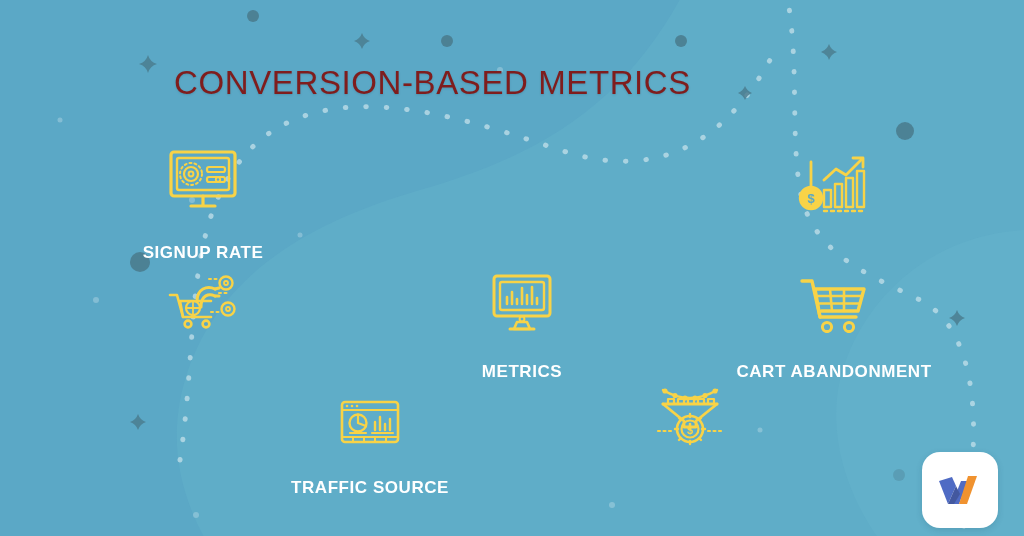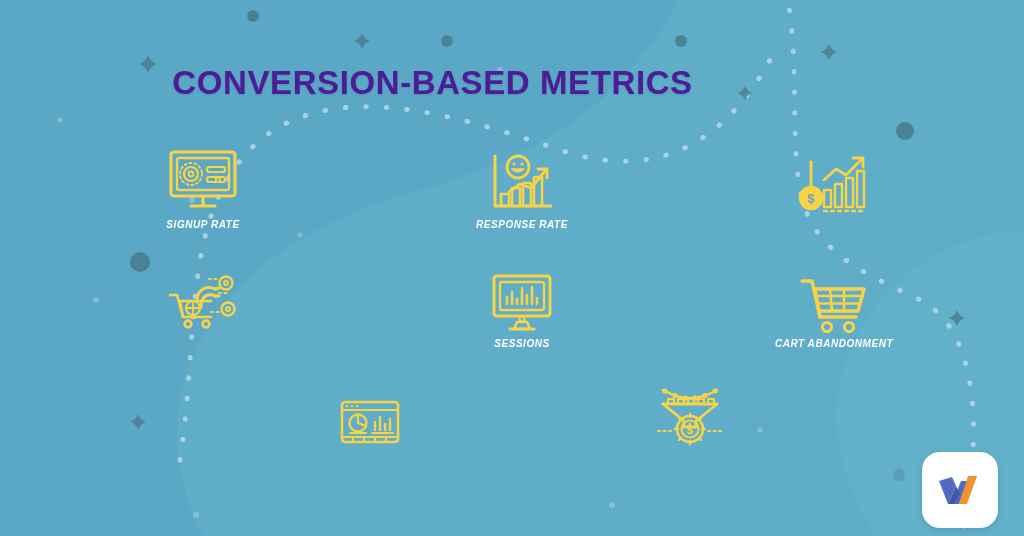--- a/index.html
+++ b/index.html
@@ -20,48 +20,47 @@
     inset: 0;
     width: 1024px;
     height: 536px;
   }
   #title {
     position: absolute;
     top: 64px;
     left: 0;
     width: 865px;
     text-align: center;
-    color: #4c1d95;
+    color: #7f1d1d;
     font-size: 33px;
-    font-weight: bold;
+    font-weight: normal;
     letter-spacing: 0.6px;
     text-shadow: 0 1px 2px rgba(40,90,110,0.25);
     white-space: nowrap;
   }
   .metric {
     position: absolute;
     width: 280px;
     margin-left: -140px;
     text-align: center;
   }
   .metric .icon-wrap {
     height: 74px;
     display: flex;
     align-items: flex-end;
     justify-content: center;
   }
   .metric .icon-wrap svg { display: block; }
   .metric .label {
-    margin-top: 5px;
+    margin-top: 29px;
     color: #ffffff;
-    font-size: 10px;
+    font-size: 17px;
     font-weight: bold;
     letter-spacing: 0.55px;
     white-space: nowrap;
-    font-style: italic;
   }
   #logo-badge {
     position: absolute;
     left: 922px;
     top: 452px;
     width: 76px;
     height: 76px;
     background: #ffffff;
     border-radius: 18px;
     box-shadow: 0 2px 6px rgba(30,80,100,0.18);
@@ -136,38 +135,20 @@
           <circle cx="25" cy="26" r="11"></circle>
         </g>
         <rect x="41" y="19" width="18" height="5" rx="2" stroke-width="2.2"></rect>
         <rect x="41" y="29" width="18" height="5" rx="2" stroke-width="2.2"></rect>
         <circle cx="52" cy="31.5" r="2.2" stroke-width="1.8"></circle>
       </svg>
     </div>
     <div class="label">SIGNUP RATE</div>
   </div>
 
-  <div class="metric" style="left:522px; top:140px;">
-    <div class="icon-wrap">
-      <svg width="70" height="62" viewBox="0 0 70 62" fill="none" stroke="#f8d347" stroke-width="3" stroke-linecap="round" stroke-linejoin="round">
-        <polyline points="8,4 8,54 64,54"></polyline>
-        <circle cx="31" cy="15" r="11" stroke-width="2.8"></circle>
-        <circle cx="27" cy="12" r="1.6" fill="#f8d347" stroke="none"></circle>
-        <circle cx="35" cy="12" r="1.6" fill="#f8d347" stroke="none"></circle>
-        <path d="M25 17 Q31 23 37 17 Z" fill="#f8d347" stroke="#f8d347" stroke-width="1.6"></path>
-        <rect x="14" y="42" width="8" height="12" stroke-width="2.6"></rect>
-        <rect x="25" y="36" width="8" height="18" stroke-width="2.6"></rect>
-        <rect x="36" y="31" width="8" height="23" stroke-width="2.6"></rect>
-        <rect x="47" y="25" width="8" height="29" stroke-width="2.6"></rect>
-        <polyline points="22,40 33,32 44,36 59,18" stroke-width="2.8"></polyline>
-        <polyline points="51,17 60,17 60,26" stroke-width="2.8"></polyline>
-      </svg>
-    </div>
-    <div class="label">RESPONSE RATE</div>
-  </div>
 
   <div class="metric" style="left:834px; top:140px;">
     <div class="icon-wrap">
       <svg width="74" height="60" viewBox="0 0 74 60" fill="none" stroke="#f8d347" stroke-width="2.8" stroke-linecap="round" stroke-linejoin="round">
         <line x1="14" y1="8" x2="14" y2="36"></line>
         <circle cx="14" cy="44" r="11" fill="#f8d347" stroke="#f8d347" stroke-width="2.4"></circle>
         <text x="14" y="49" font-family="Liberation Sans, sans-serif" font-size="13" font-weight="bold" fill="#5ba8c6" stroke="none" text-anchor="middle">$</text>
         <rect x="27" y="36" width="7" height="17" stroke-width="2.4"></rect>
         <rect x="38" y="30" width="7" height="23" stroke-width="2.4"></rect>
         <rect x="49" y="24" width="7" height="29" stroke-width="2.4"></rect>
@@ -220,21 +201,21 @@
           <line x1="32" y1="31" x2="32" y2="15"></line>
           <line x1="37" y1="31" x2="37" y2="22"></line>
           <line x1="42" y1="31" x2="42" y2="14"></line>
           <line x1="47" y1="31" x2="47" y2="25"></line>
         </g>
         <circle cx="32" cy="46" r="2.4" stroke-width="2"></circle>
         <path d="M24 56 L27 49 L37 49 L40 56 Z" stroke-width="2.6"></path>
         <line x1="20" y1="56" x2="44" y2="56"></line>
       </svg>
     </div>
-    <div class="label">SESSIONS</div>
+    <div class="label">METRICS</div>
   </div>
 
   <div class="metric" style="left:834px; top:259px;">
     <div class="icon-wrap">
       <svg width="70" height="58" viewBox="0 0 70 58" fill="none" stroke="#f8d347" stroke-width="3.4" stroke-linecap="round" stroke-linejoin="round">
         <polyline points="3,6 13,6 21,42 57,42"></polyline>
         <path d="M21 42 L16 14 L65 14 L59 36 L22.5 36"></path>
         <line x1="18" y1="21" x2="63" y2="21" stroke-width="2.6"></line>
         <line x1="20" y1="28.5" x2="61" y2="28.5" stroke-width="2.6"></line>
         <line x1="31" y1="14" x2="33" y2="36" stroke-width="2.6"></line>
@@ -266,20 +247,21 @@
         <line x1="11" y1="34" x2="27" y2="34" stroke-width="2.2"></line>
         <line x1="3" y1="38" x2="59" y2="38" stroke-width="2.2"></line>
         <g stroke-width="2">
           <line x1="14" y1="38" x2="14" y2="43"></line>
           <line x1="25" y1="38" x2="25" y2="43"></line>
           <line x1="36" y1="38" x2="36" y2="43"></line>
           <line x1="47" y1="38" x2="47" y2="43"></line>
         </g>
       </svg>
     </div>
+    <div class="label">TRAFFIC SOURCE</div>
   </div>
 
   <div class="metric" style="left:690px; top:375px;">
     <div class="icon-wrap">
       <svg width="68" height="62" viewBox="0 0 68 62" fill="none" stroke="#f8d347" stroke-width="2.6" stroke-linecap="round" stroke-linejoin="round">
         <path d="M7 3 Q20 11 34 11 Q48 11 61 3" stroke-width="2.4"></path>
         <g fill="#f8d347" stroke="none">
           <circle cx="9" cy="4" r="2.6"></circle>
           <circle cx="19" cy="8.5" r="2.6"></circle>
           <circle cx="29" cy="11" r="2.6"></circle>

